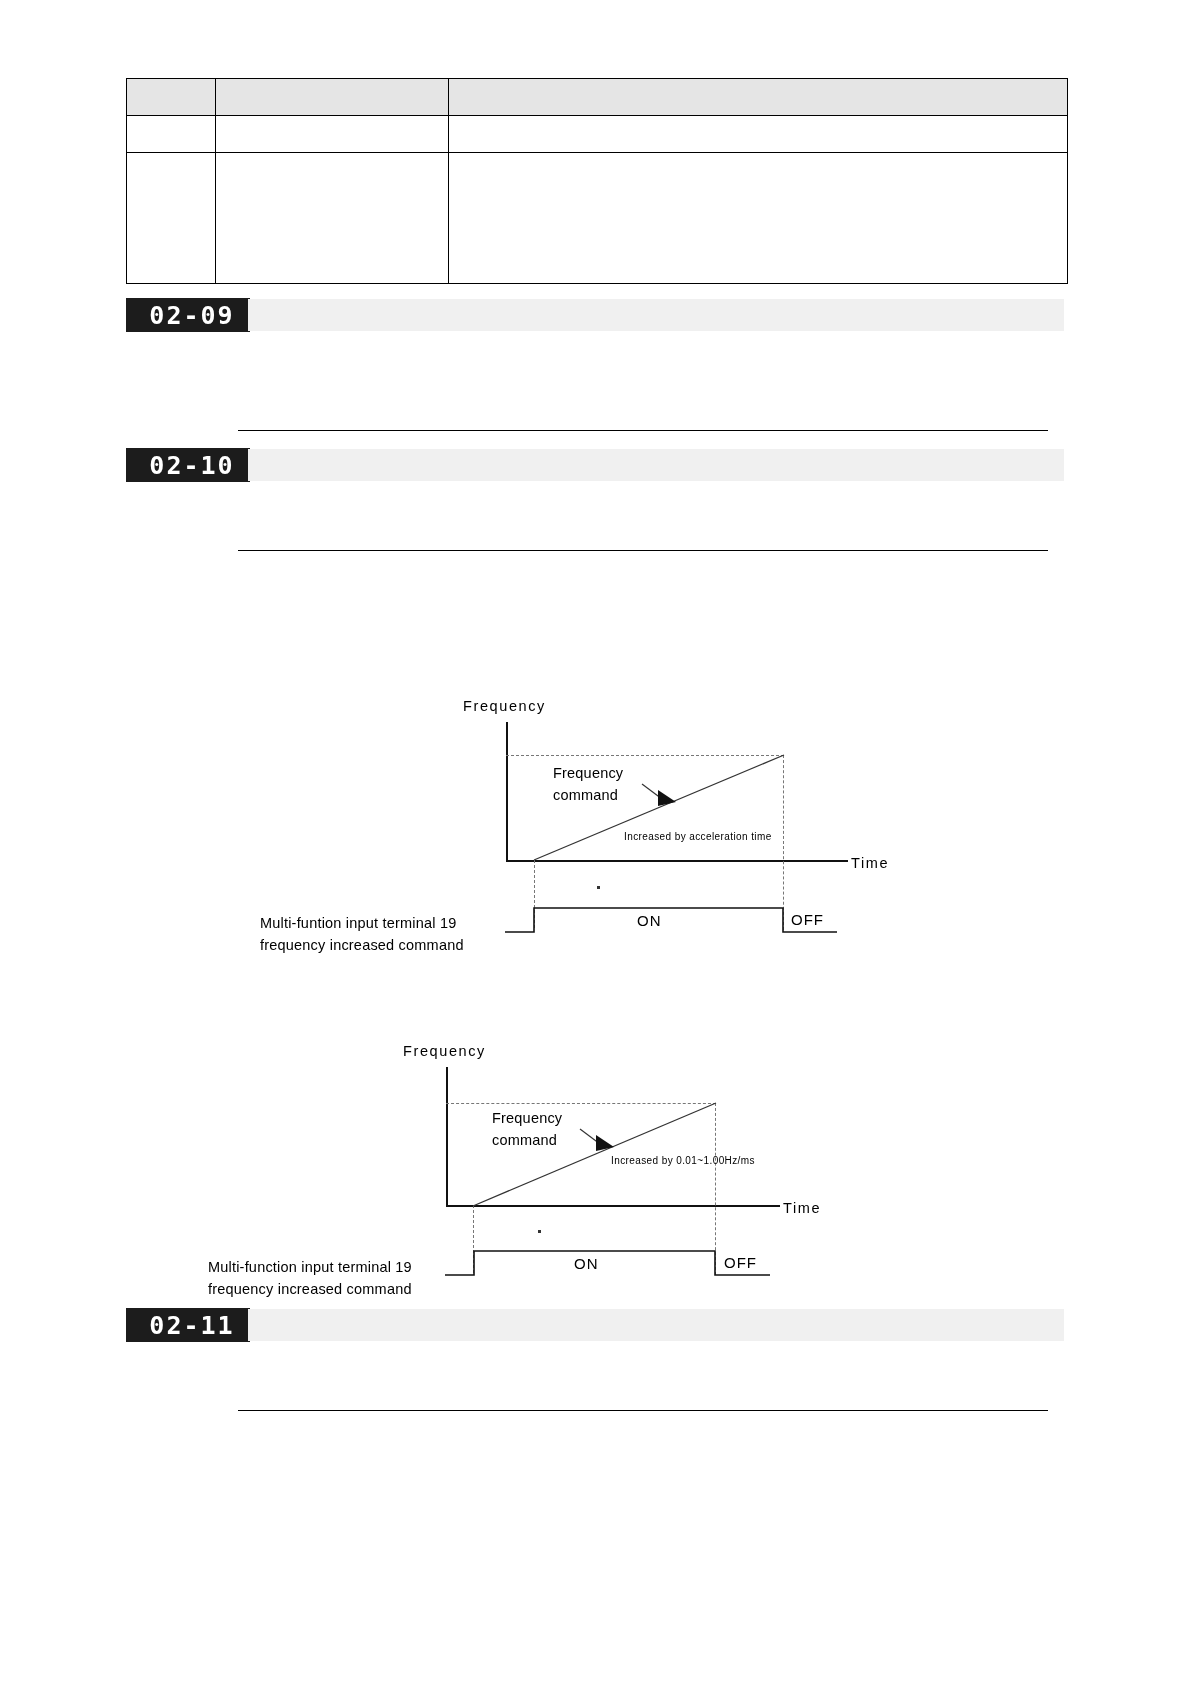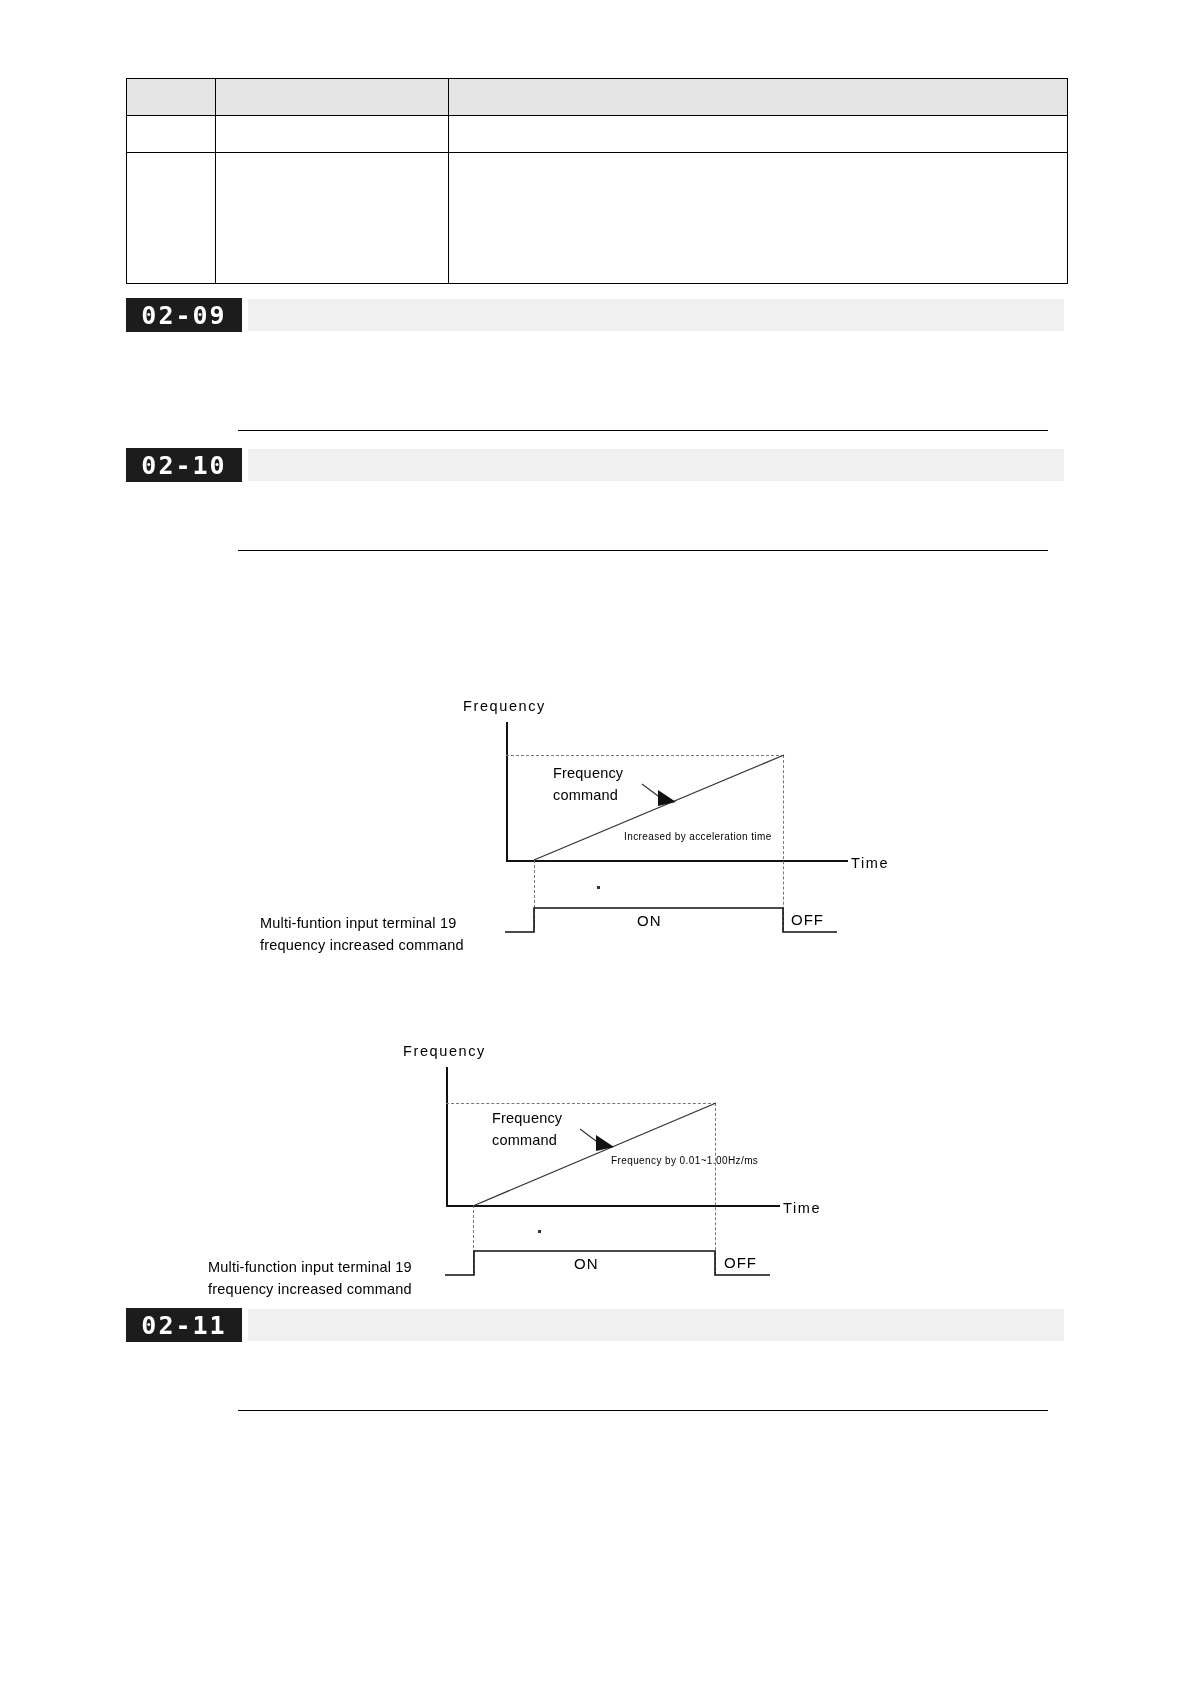--- a/index.html
+++ b/index.html
@@ -40,20 +40,21 @@
     position:absolute;
     width:116px;height:34px;
     background:#1c1c1c;
     color:#ffffff;
     font-family:"DejaVu Sans Mono", monospace;
     font-size:25px;
     font-weight:bold;
     letter-spacing:2px;
     display:flex;align-items:center;justify-content:center;
     line-height:1;
+    padding-left:8px;
   }
   .led-bar{
     position:absolute;
     height:32px;
     background:#f0f0f0;
   }
 
   
   .hrule{
     position:absolute;
@@ -175,31 +176,31 @@
     <svg class="ramp" style="left:578px;top:1125px;width:50px;height:35px;" viewBox="0 0 50 35">
       <line x1="2" y1="4" x2="22" y2="19" stroke="#333" stroke-width="1.2"></line>
       <polygon points="18,10 36,22 18,26" fill="#111"></polygon>
     </svg>
 
     <div class="lbl-ml" style="left:492px;top:1107px;">
       <div>Frequency</div>
       <div>command</div>
     </div>
 
-    <div class="lbl" style="left:611px;top:1155px;">Frequency by 0.01~1.00Hz/ms</div>
+    <div class="lbl" style="left:611px;top:1155px;">Increased by 0.01~1.00Hz/ms</div>
 
     <svg class="sig" style="left:430px;top:1243px;width:360px;height:40px;" viewBox="0 0 360 40">
       <polyline points="15,32 44,32 44,8 285,8 285,32 340,32" fill="none" stroke="#111" stroke-width="1.6"></polyline>
     </svg>
     <div class="dot" style="left:538px;top:1230px;"></div>
 
     <div class="lbl-sm" style="left:574px;top:1255px;">ON</div>
     <div class="lbl-sm" style="left:724px;top:1254px;">OFF</div>
 
-    <div class="lbl-ml" style="left:208px;top:1256px;text-align:center;">
+    <div class="lbl-ml" style="left:208px;top:1256px;">
       <div>Multi-function input terminal 19</div>
       <div>frequency increased command</div>
     </div>
   </div>
 
   <div class="led-badge" style="left:126px;top:1308px;">02-11</div>
   <div class="led-bar" style="left:248px;top:1309px;width:816px;"></div>
 
   <div class="hrule" style="left:238px;top:1410px;width:810px;"></div>
 

